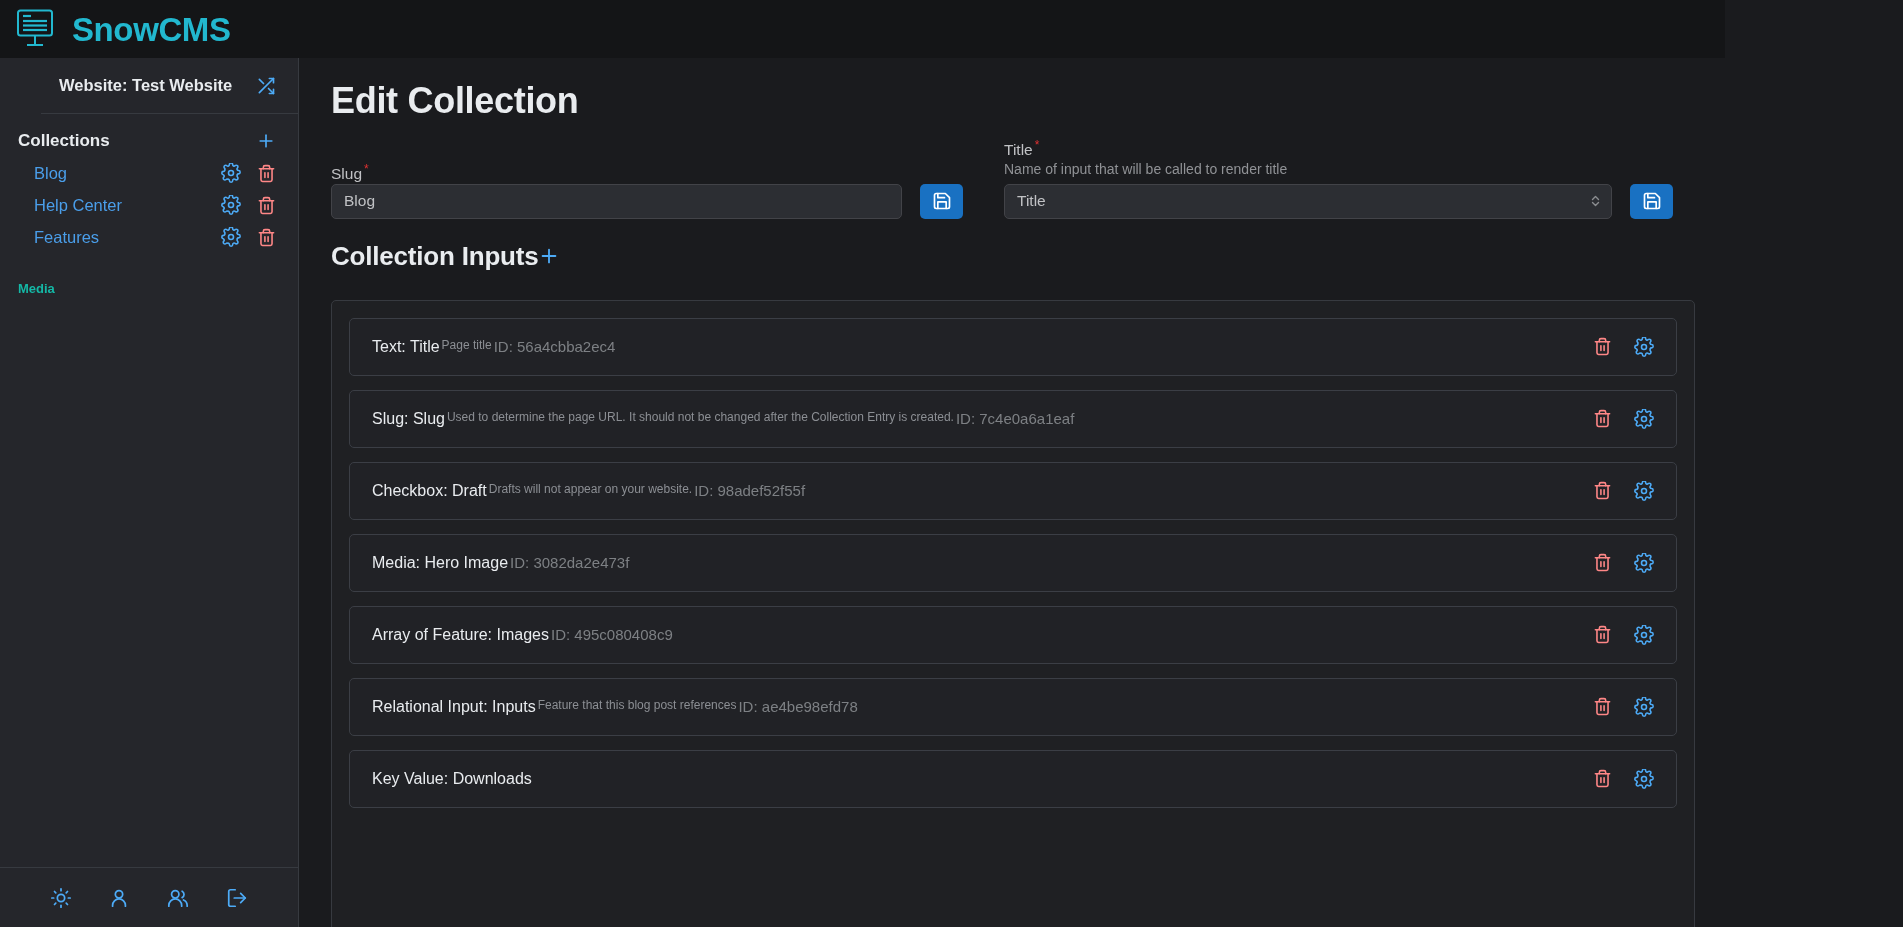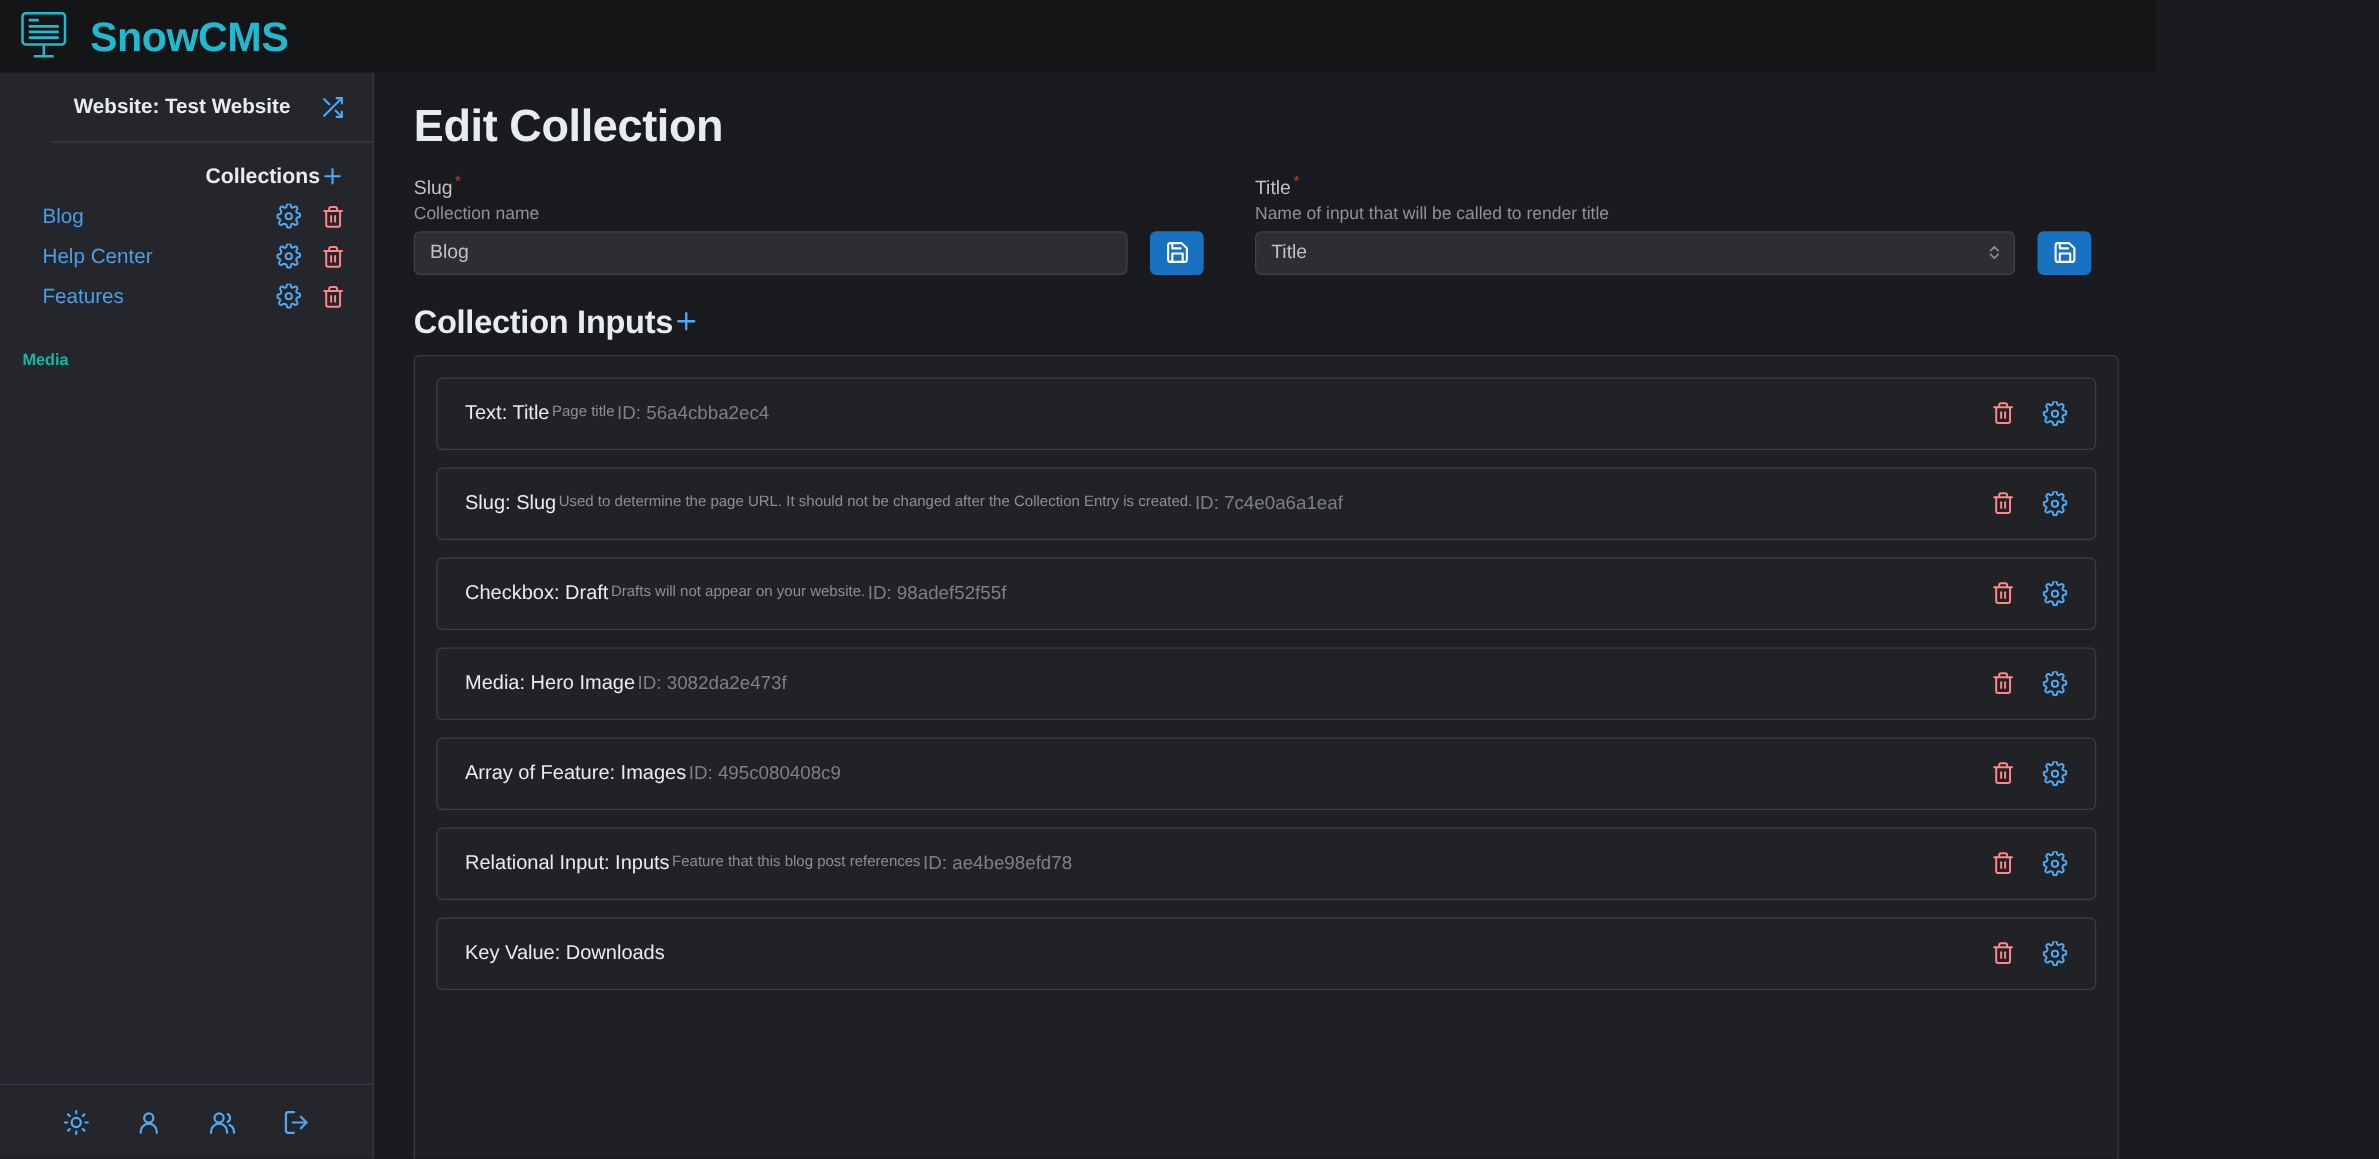--- a/index.html
+++ b/index.html
@@ -42,21 +42,21 @@
     border-bottom: 1px solid #373a40;
     margin-left: 41px;
   }
   .site-name { color: #e9ecef; font-size: 16.5px; font-weight: 700; }
   .icon-btn {
     background: none; border: none; cursor: pointer;
     display: flex; align-items: center; justify-content: center;
     padding: 0; line-height: 0;
   }
   .sec-head {
-    display: flex; align-items: center; justify-content: flex-end;
+    display: flex; align-items: center; justify-content: space-between;
     padding: 17px 22px 6px 18px;
   }
   .sec-title { color: #e9ecef; font-size: 17px; font-weight: 700; }
   .nav-list { padding: 0 0 0 0; }
   .nav-row {
     display: flex; align-items: center; justify-content: space-between;
     padding: 4px 22px 4px 34px; height: 32px;
   }
   .nav-link {
     color: #4a9eea; font-size: 16.5px; text-decoration: none; cursor: pointer;
@@ -110,21 +110,21 @@
   .save-btn {
     width: 43px; height: 35px;
     background: #1971c2; border: none; border-radius: 5px;
     display: flex; align-items: center; justify-content: center;
     cursor: pointer; margin-left: 18px;
   }
   .gap-mid { width: 41px; flex: 0 0 41px; }
 
   .inputs-head {
     display: flex; align-items: center; 
-    margin-top: 22px; margin-bottom: 11px;
+    margin-top: 22px; margin-bottom: 28px;
   }
   .inputs-title { color: #e9ecef; font-size: 26px; font-weight: 700; letter-spacing: -0.2px; }
 
   .inputs-panel {
     background: #1f2023;
     border: 1px solid #373a40; border-radius: 5px;
     padding: 17px 17px 17px 17px;
     height: 712px; overflow: hidden;
   }
   .input-card {
@@ -296,21 +296,20 @@
     </div>
 
     <div class="main">
 
       <h1 class="page-title">Edit Collection</h1>
 
       <div class="form-row">
 
         <div class="field">
           <span class="field-label"><span>Slug</span><span class="req">*</span></span>
-          <span class="field-desc">Collection name</span>
           <input class="text-input name-input" type="text" value="Blog" style="">
         </div>
 
         <button class="save-btn">
           <svg width="20" height="20" viewBox="0 0 24 24" fill="none" stroke="#ffffff" stroke-width="2" stroke-linecap="round" stroke-linejoin="round">
             <path d="M19 21H5a2 2 0 01-2-2V5a2 2 0 012-2h11l5 5v11a2 2 0 01-2 2z"></path>
             <polyline points="17 21 17 13 7 13 7 21"></polyline>
               <polyline points="7 3 7 8 15 8"></polyline>
           </svg>
         </button>

